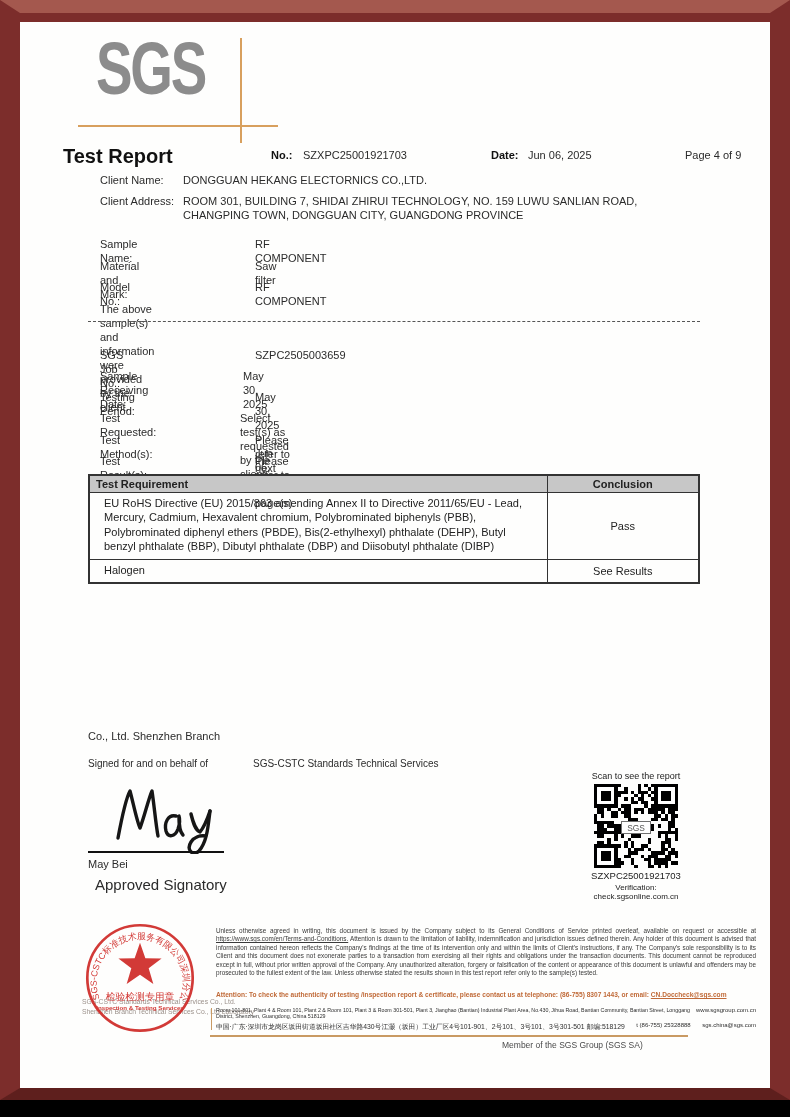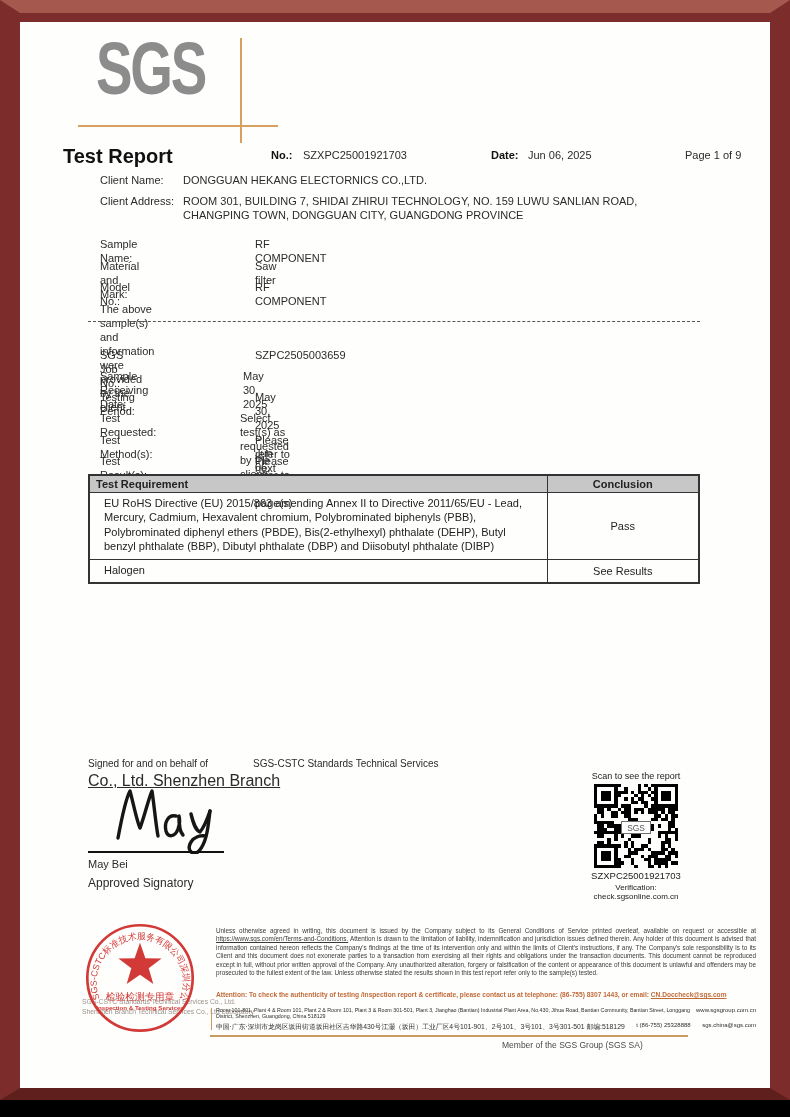--- a/index.html
+++ b/index.html
@@ -37,25 +37,25 @@
   .req-table th, .req-table td { border:1px solid #333; }
   .req-table th { background:#c7c7c7; font-size:11px; text-align:left; padding:2px 6px; }
   .req-table th.conc, .req-table td.conc { width:152px; text-align:center; }
   .req-table td.req { padding:3px 8px 5px 14px; line-height:14.4px;margin-top:33px; }
   .req-table tr.r2 td { height:20px; }
   .req-table { border:2px solid #333; }
 
   
   .sig-line1 { position:absolute; left:68px; top:736px; font-size:10px; }
   .sig-line1 .co { position:absolute; left:165px; top:0; width:320px; }
-  .sig-line2 { position:absolute; left:68px; top:750px; font-size:16px;text-decoration:underline; }
+  .sig-line2 { position:absolute; left:68px; top:708px; font-size:11px; }
   .sig-svg { position:absolute; left:92px; top:762px; }
   .sig-rule { position:absolute; left:68px; top:829px; width:136px; height:2px; background:#111; }
   .sig-name { position:absolute; left:68px; top:836px; font-size:11px; }
-  .sig-title { position:absolute; left:68px; top:854px; font-size:12px; }
+  .sig-title { position:absolute; left:75px; top:854px; font-size:15px; }
 
   
   .qr-block { position:absolute; left:528px; top:749px; width:176px; text-align:center; }
   .qr-cap { font-size:9px; color:#222; margin-bottom:3px; }
   .qr-box { width:84px; height:84px; margin:0 auto; }
   .qr-code-text { font-size:9.5px; color:#222; margin-top:2px; }
   .qr-verif { font-size:8px; color:#222; margin-top:2px; }
   .qr-url { font-size:8px; color:#222; }
 
   
@@ -92,21 +92,21 @@
       <div class="logo-vline"></div>
       <div class="logo-text">SGS</div>
     </div>
 
     <div class="title-row">
       <span class="report-title">Test Report</span>
       <span class="pos lab" style="left:208px;">No.:</span>
       <span class="pos" style="left:240px;">SZXPC25001921703</span>
       <span class="pos lab" style="left:428px;">Date:</span>
       <span class="pos" style="left:465px;">Jun 06, 2025</span>
-      <span class="pos" style="left:622px;">Page 1 of 9</span>
+      <span class="pos" style="left:622px;">Page 4 of 9</span>
     </div>
 
     <div class="kv" style="left:68px; top:151px; width:612px;">
       <span class="k">Client Name:</span>
       <span class="v" style="left:95px; width:515px;">DONGGUAN HEKANG ELECTORNICS CO.,LTD.</span>
     </div>
     <div class="kv" style="left:68px; top:172px; width:612px;">
       <span class="k">Client Address:</span>
       <span class="v" style="left:95px; width:512px;">ROOM 301, BUILDING 7, SHIDAI ZHIRUI TECHNOLOGY, NO. 159 LUWU SANLIAN ROAD, CHANGPING TOWN, DONGGUAN CITY, GUANGDONG PROVINCE</span>
     </div>

